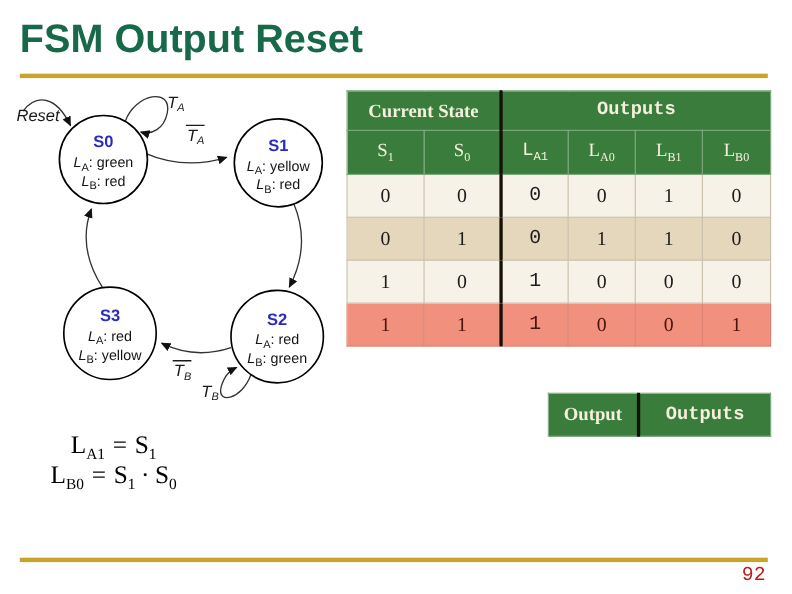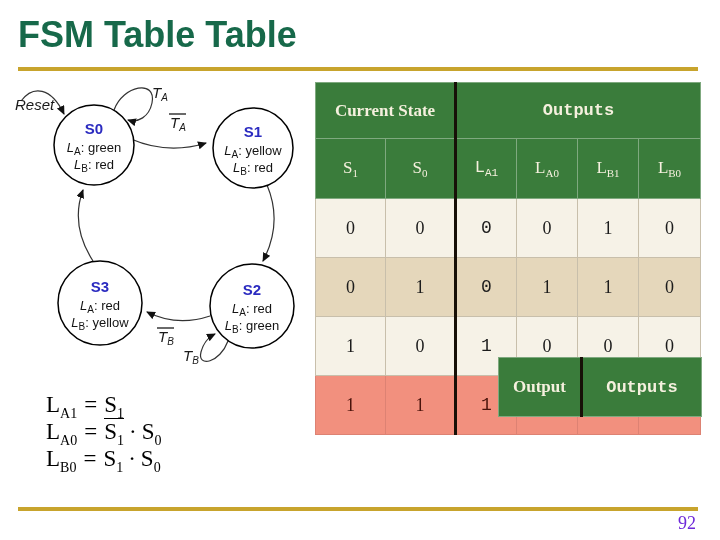--- a/index.html
+++ b/index.html
@@ -10,73 +10,73 @@
   
   .slide-title{
     position:absolute;left:18px;top:14px;margin:0;
     font-family:"Liberation Sans",sans-serif;font-weight:bold;font-size:36px;
     color:#17694A;letter-spacing:0px;
   }
   .gold-rule{position:absolute;left:18px;height:4px;background:#C8A42D;}
   .rule-top{top:67px;width:680px;}
   .rule-bottom{top:507px;width:680px;}
   .page-number{
-    position:absolute;right:24px;top:513px;font-size:18px;color:#6d28d9;
-    font-family:Liberation Serif, serif;
+    position:absolute;right:24px;top:513px;font-size:18px;color:#b91c1c;
+    font-family:Liberation Mono, monospace;
     margin-left:31px;
   }
   
   .diagram{position:absolute;left:5px;top:75px;}
   .diagram text{font-family:"Liberation Sans",sans-serif;}
   .sname{font-weight:bold;font-size:15px;fill:#2B2BC0;text-anchor:middle;}
   .sline{font-size:13px;fill:#141414;text-anchor:middle;}
   .it{font-style:italic;}
   .ss{font-size:10px;}
   .tlabel{font-style:italic;font-size:15px;fill:#1a1a1a;}
   .reset-label{font-style:italic;font-size:15px;fill:#1a1a1a;}
   .state-circle{fill:#ffffff;stroke:#000000;stroke-width:1.5;}
   .arc{fill:none;stroke:#333333;stroke-width:1.2;}
   .overbar{stroke:#1a1a1a;stroke-width:1.3;}
   
   table{border-collapse:collapse;position:absolute;font-family:"Liberation Serif","DejaVu Serif",serif;}
   .fsm-table{left:315px;top:82px;}
   .enc-table{left:498px;top:357px;}
-  th,td{text-align:center;vertical-align:middle;padding:14px;}
+  th,td{text-align:center;vertical-align:middle;padding:4px;}
   th{
     background:#3A7C3B;color:#F5F0DE;font-weight:bold;font-size:17px;
     border:1px solid #7fa97f;
   }
   .fsm-table .grp th{height:27px;}
   .fsm-table .sub th{height:31px;font-weight:normal;font-size:17px;}
   th sub,td sub{font-size:11px;}
   td{
     height:30px;font-size:18px;color:#1C1C1C;background:#F6F2E7;
     border:1px solid #C8BFAB;
   }
   tr.tan td{background:#E5D7BB;}
   tr.hl td{background:#F2907E;border-color:#DD8273;color:#4A130B;}
   .thick{border-left:3px solid #171007 !important;font-family:Liberation Mono, monospace;}
   .enc-table th{height:30px;font-size:17px;}
   .enc-table td{height:34px;font-size:17px;}
   .enc-table tr.tan td{background:#E5D7BB;}
   
   .equations{
     position:absolute;left:46px;top:391px;
-    font-family:"Liberation Serif","DejaVu Serif",serif;font-size:23px;color:#000;
+    font-family:"Liberation Serif","DejaVu Serif",serif;font-size:23px;color:#000;text-align:center;
   }
   .eq{height:27px;line-height:27px;white-space:nowrap;}
   .eq sub{font-size:14px;}
   .eqs{margin:0 7px;}
   .op{margin:0 5px;}
   .over{display:inline-block;border-top:1.6px solid #000;line-height:1.05;padding-top:1px;}
 </style>
 </head>
 <body>
 
-<h1 class="slide-title">FSM Table Table</h1>
+<h1 class="slide-title">FSM Output Reset</h1>
 <div class="gold-rule rule-top"></div>
 
 <svg class="diagram" width="330" height="315" viewBox="0 0 330 315">
   <defs>
     <marker id="arw" markerWidth="11" markerHeight="9" refX="8" refY="4" orient="auto" markerUnits="userSpaceOnUse">
       <path d="M0,0 L9,4 L0,8 z" fill="#111"></path>
     </marker>
   </defs>
 
   <path class="arc" d="M 16,26 C 28,10 46,12 59,39" marker-end="url(#arw)"></path>
@@ -193,18 +193,17 @@
   <tbody>
       <tr>
     <th>Output</th>
     <th class="thick">Outputs</th>
   </tr>
 </tbody>
   </table>
 
 <div class="equations">
   <div class="eq"><span>L</span><sub>A1</sub><span class="eqs">=</span><span class="term"><span>S</span><sub>1</sub></span></div>
-  <div class="eq"><span>L</span><sub>A0</sub><span class="eqs">=</span><span class="term over"><span>S</span><sub>1</sub></span><span class="op">·</span><span class="term"><span>S</span><sub>0</sub></span></div>
   <div class="eq"><span>L</span><sub>B0</sub><span class="eqs">=</span><span class="term"><span>S</span><sub>1</sub></span><span class="op">·</span><span class="term"><span>S</span><sub>0</sub></span></div>
 </div>
 
 <div class="gold-rule rule-bottom"></div>
 <div class="page-number">92</div>
 
 </body></html>

